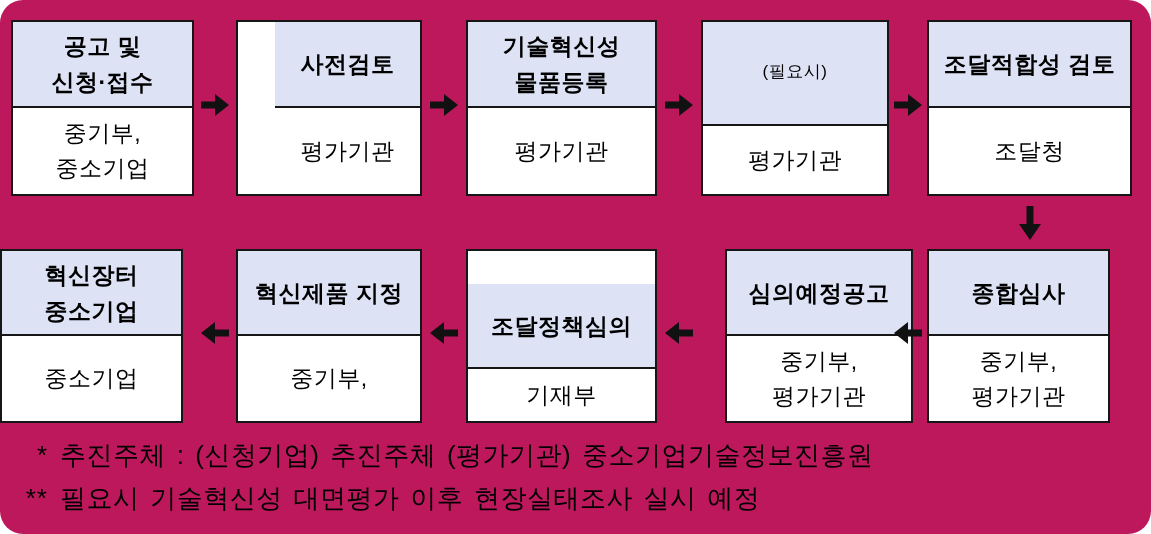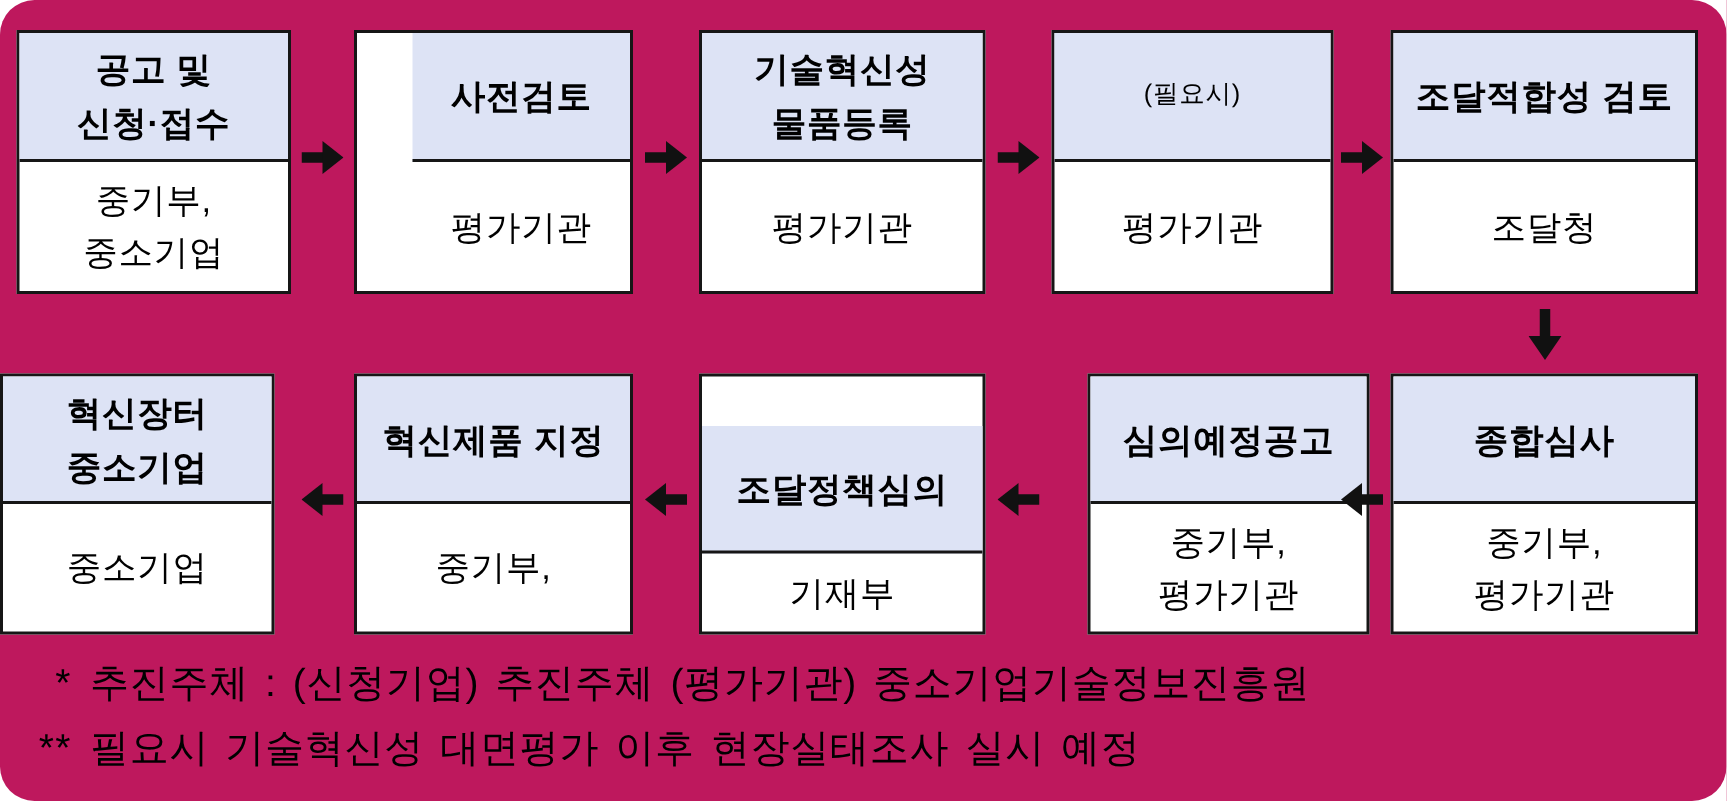--- a/index.html
+++ b/index.html
@@ -109,21 +109,21 @@
       <div class="flow-box" style="left: 466px; top: 20px; width: 191px; height: 176px;">
         <div class="box-header" style="height: 86px;">
           <div>기술혁신성</div>
           <div>물품등록</div>
         </div>
         <div class="box-body">
           <div>평가기관</div>
         </div>
       </div>
       <div class="flow-box" style="left: 701px; top: 20px; width: 188px; height: 176px;">
-        <div class="box-header" style="height: 86px;">
+        <div class="box-header" style="height: 104px;">
           <div class="header-note">(필요시)</div>
         </div>
         <div class="box-body">
           <div>평가기관</div>
         </div>
       </div>
       <div class="flow-box" style="left: 927px; top: 20px; width: 205px; height: 176px; justify-content: space-between;">
         <div class="box-header" style="height: 86px;">
           <div>조달적합성 검토</div>
         </div>
@@ -160,21 +160,21 @@
       </div>
       <div class="flow-box" style="left: 725px; top: 249px; width: 188px; height: 174px;">
         <div class="box-header" style="height: 85px;">
           <div>심의예정공고</div>
         </div>
         <div class="box-body">
           <div>중기부,</div>
           <div>평가기관</div>
         </div>
       </div>
-      <div class="flow-box" style="left: 927px; top: 249px; width: 205px; height: 174px; text-align: right;">
+      <div class="flow-box" style="left: 927px; top: 249px; width: 183px; height: 174px; text-align: right;">
         <div class="box-header" style="height: 85px;">
           <div>종합심사</div>
         </div>
         <div class="box-body">
           <div>중기부,</div>
           <div>평가기관</div>
         </div>
       </div>
     </div>
   <div id="arrows">

